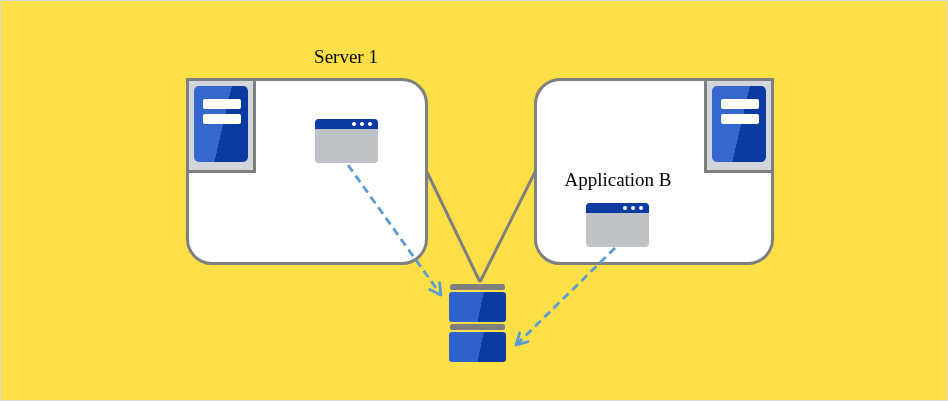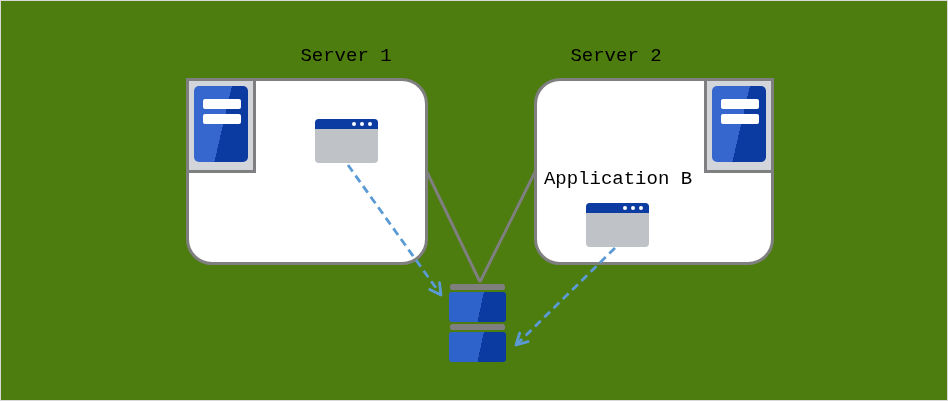--- a/index.html
+++ b/index.html
@@ -1,19 +1,19 @@
 <!DOCTYPE html>
 <html><head>
 <meta charset="utf-8">
 <style>
   html,body{margin:0;padding:0;background:#fff;}
   .canvas{
     position:relative; width:948px; height:401px; box-sizing:border-box;
-    border:1px solid #d9d9d9; background:#4d7c0f; overflow:hidden;
-    font-family:Liberation Mono, monospace; color:#000;
+    border:1px solid #d9d9d9; background:#fde047; overflow:hidden;
+    font-family:Liberation Serif, serif; color:#000;
   }
   .server-box{
     position:absolute; box-sizing:border-box;
     border:3px solid #7f7f7f; background:#ffffff; z-index:1;
   }
   .box1{left:185px; top:77px; width:242px; height:187px; border-radius:3px 26px 26px 26px;}
   .box2{left:533px; top:77px; width:240px; height:187px; border-radius:26px 3px 26px 26px;}
   .srv-frame{
     position:absolute; width:70px; height:95px; box-sizing:border-box;
     border:3px solid #7f7f7f; background:#d2d5da; z-index:3;
@@ -83,21 +83,20 @@
     </div>
   </div>
 
   <div class="server-box box2"></div>
   <div class="srv-frame frame2">
     <div class="tower">
       <div class="slot s1"></div>
       <div class="slot s2"></div>
     </div>
   </div>
-  <div class="lbl lbl-server2">Server 2</div>
   <div class="lbl lbl-appB">Application B</div>
   <div class="win-icon winB">
     <div class="win-titlebar">
       <span class="dot"></span>
       <span class="dot"></span>
       <span class="dot"></span>
     </div>
   </div>
 
   <div class="disk">

